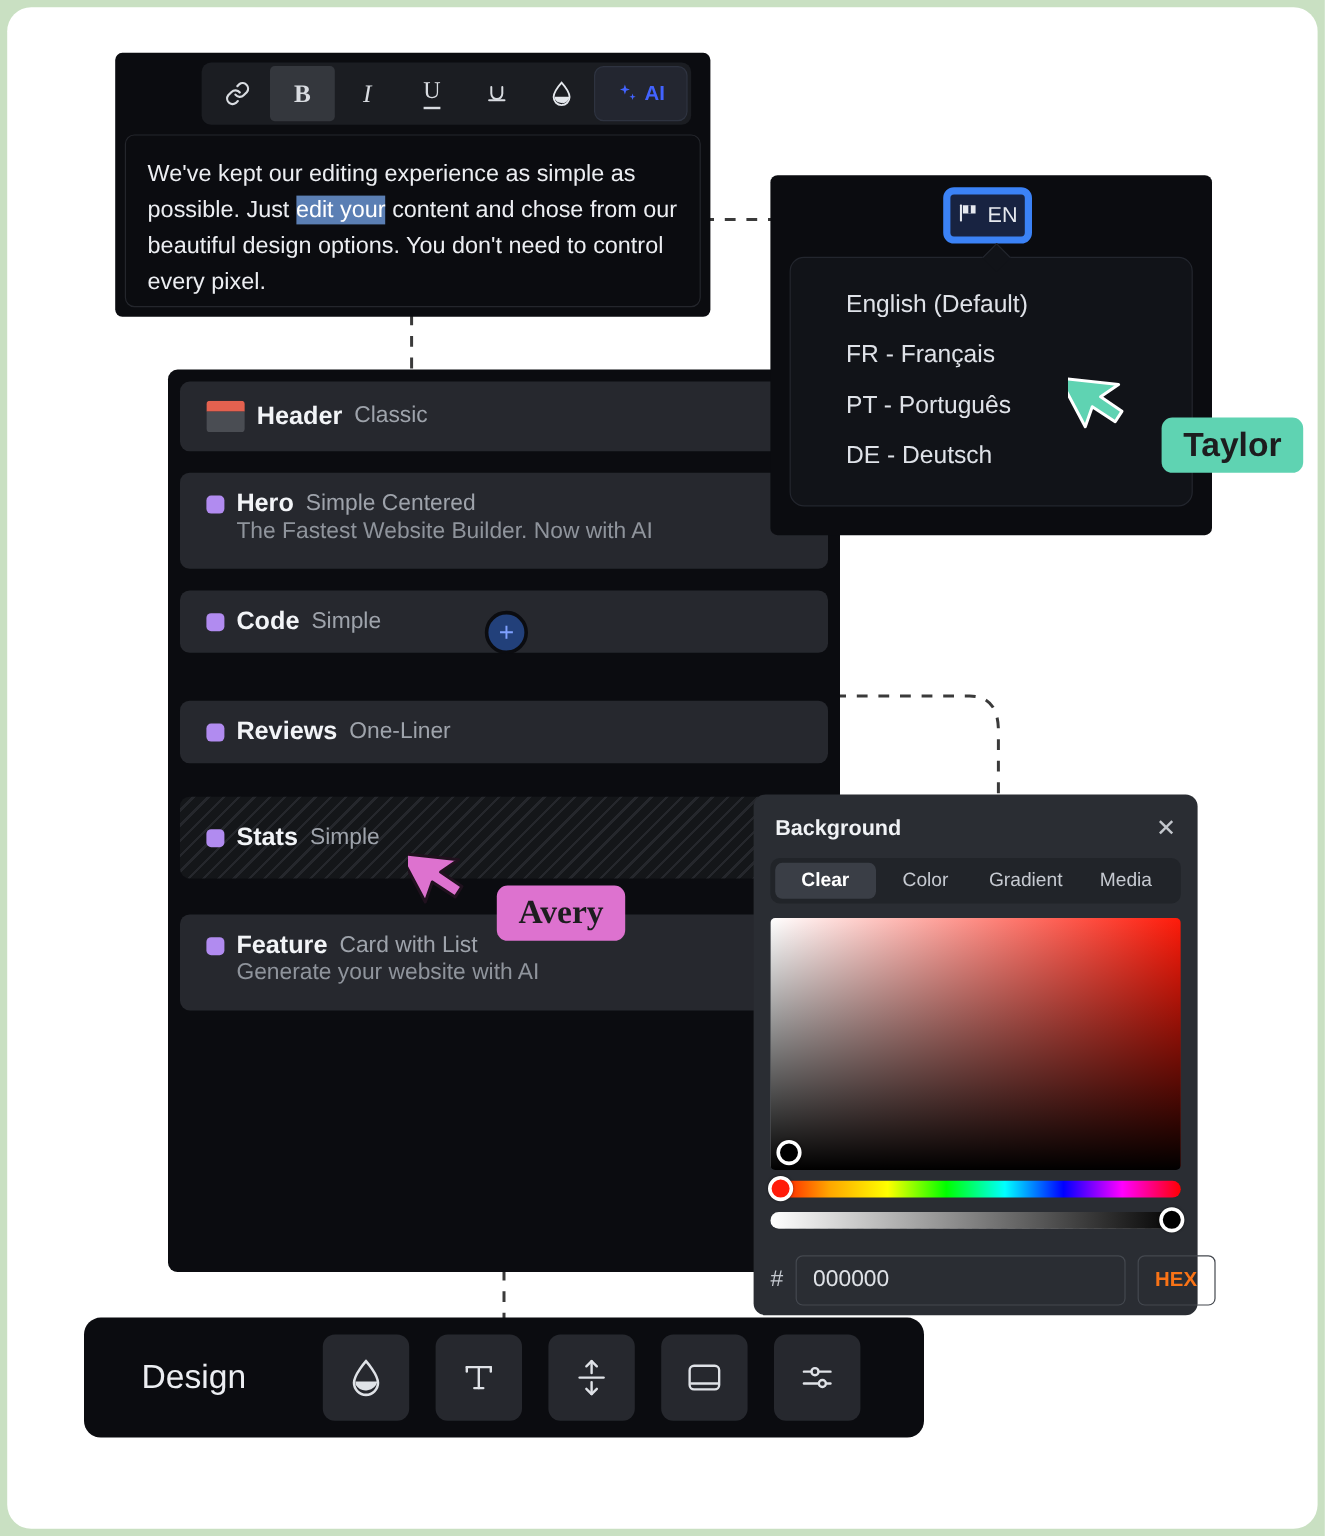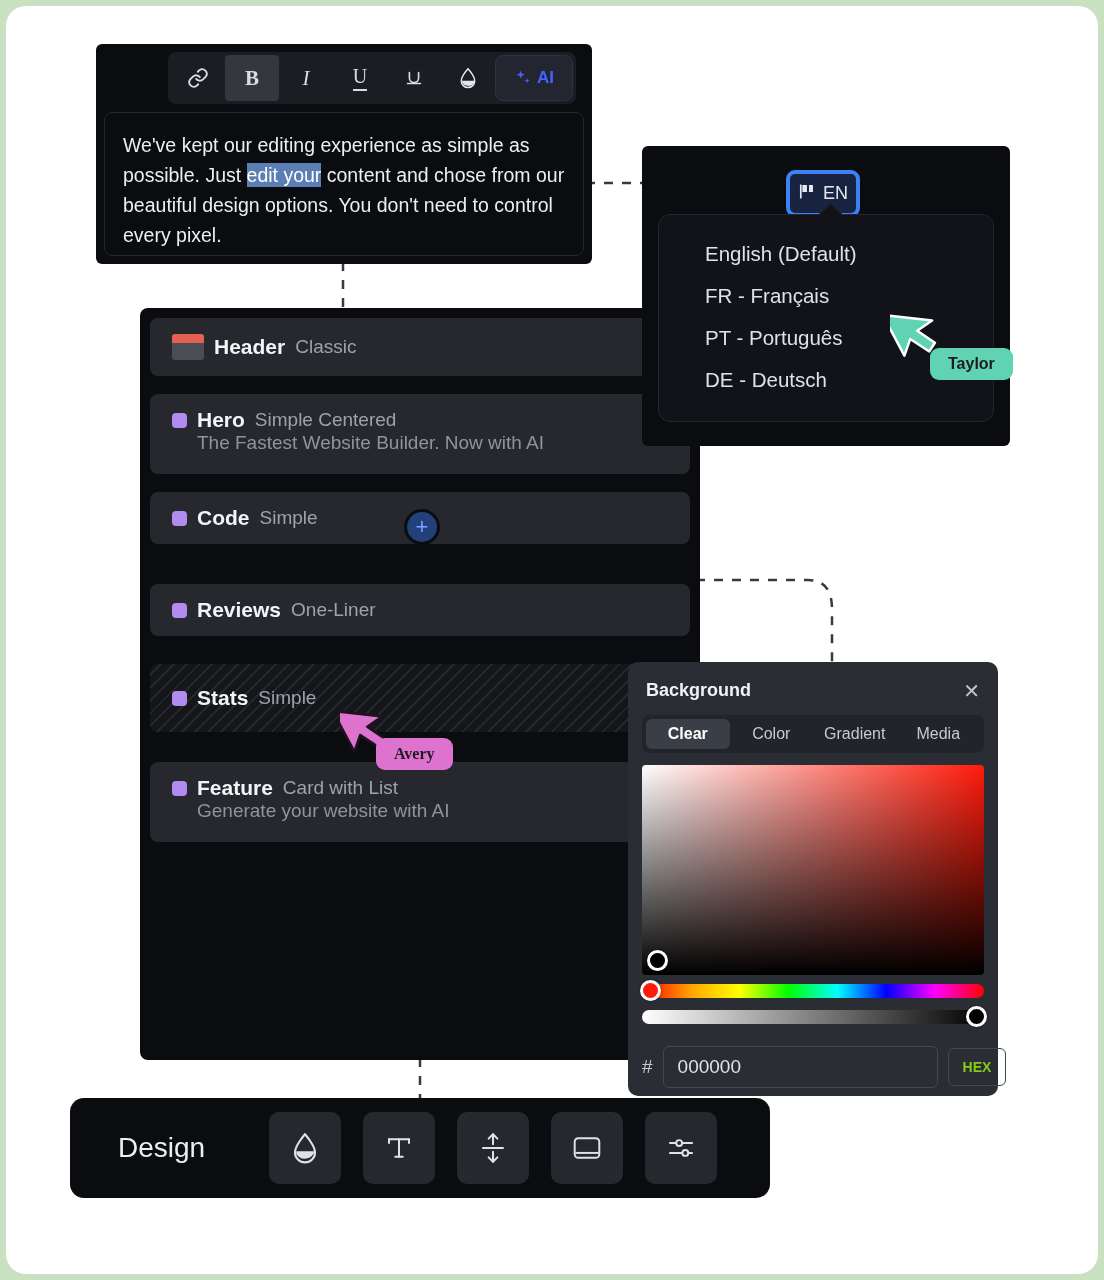--- a/index.html
+++ b/index.html
@@ -73,24 +73,24 @@
 
   
   #lang-card {
     position: absolute; left: 636px; top: 140px;
     width: 368px; height: 300px;
     background: #0b0c10;
     border-radius: 6px;
     z-index: 18;
   }
   #en-button {
-    position: absolute; left: 144px; top: 24px;
+    position: absolute; left: 144px; top: 10px;
     width: 74px; height: 47px;
     background: #182341;
-    border: 4px solid #3b82f6;
+    border: 6px solid #3b82f6;
     border-radius: 9px;
     display: flex; align-items: center; justify-content: center; gap: 6px;
     color: #e6e9ef; font-size: 18px; font-weight: 500;
   }
   #lang-menu {
     position: absolute; left: 16px; top: 68px;
     width: 336px;
     background: #111318;
     border: 1px solid #23262e;
     border-radius: 12px;
@@ -214,22 +214,22 @@
     border: 1px solid #44484f;
     border-radius: 6px;
     color: #dfe2e7;
     font-size: 19px;
     padding: 9px 14px;
     font-family: "Liberation Sans", sans-serif;
   }
   #hex-mode {
     border: 1px solid #44484f;
     border-radius: 6px;
-    color: #84cc16;
-    font-size: 14px; font-weight: 700;
+    color: #f97316;
+    font-size: 17px; font-weight: 700;
     padding: 10px 14px;
   }
 
   
   #design-bar {
     position: absolute; left: 64px; top: 1092px;
     width: 700px; height: 100px;
     background: #0b0c10;
     border-radius: 14px;
     display: flex; align-items: center;
@@ -244,24 +244,25 @@
     border-radius: 10px;
     display: flex; align-items: center; justify-content: center;
     color: #dfe2e7;
   }
 
   
   .cursor { position: absolute; z-index: 40; }
   .cursor .label {
     position: absolute;
     border-radius: 9px;
-    font-size: 16px; font-weight: 700;
+    font-size: 28px; font-weight: 700;
     color: #1d1d1f;
     padding: 7px 18px;
     white-space: nowrap;
+    margin-left: 38px;
   }
   #cursor-taylor { left: 884px; top: 296px; }
   #cursor-taylor .label { left: 40px; top: 46px; background: #5fd3b2; }
   #cursor-avery { left: 334px; top: 692px; font-family: Liberation Serif, serif; }
   #cursor-avery .label { left: 36px; top: 40px; background: #dd72cf; }
 </style>
 </head>
 <body>
 
 <div id="frame">

